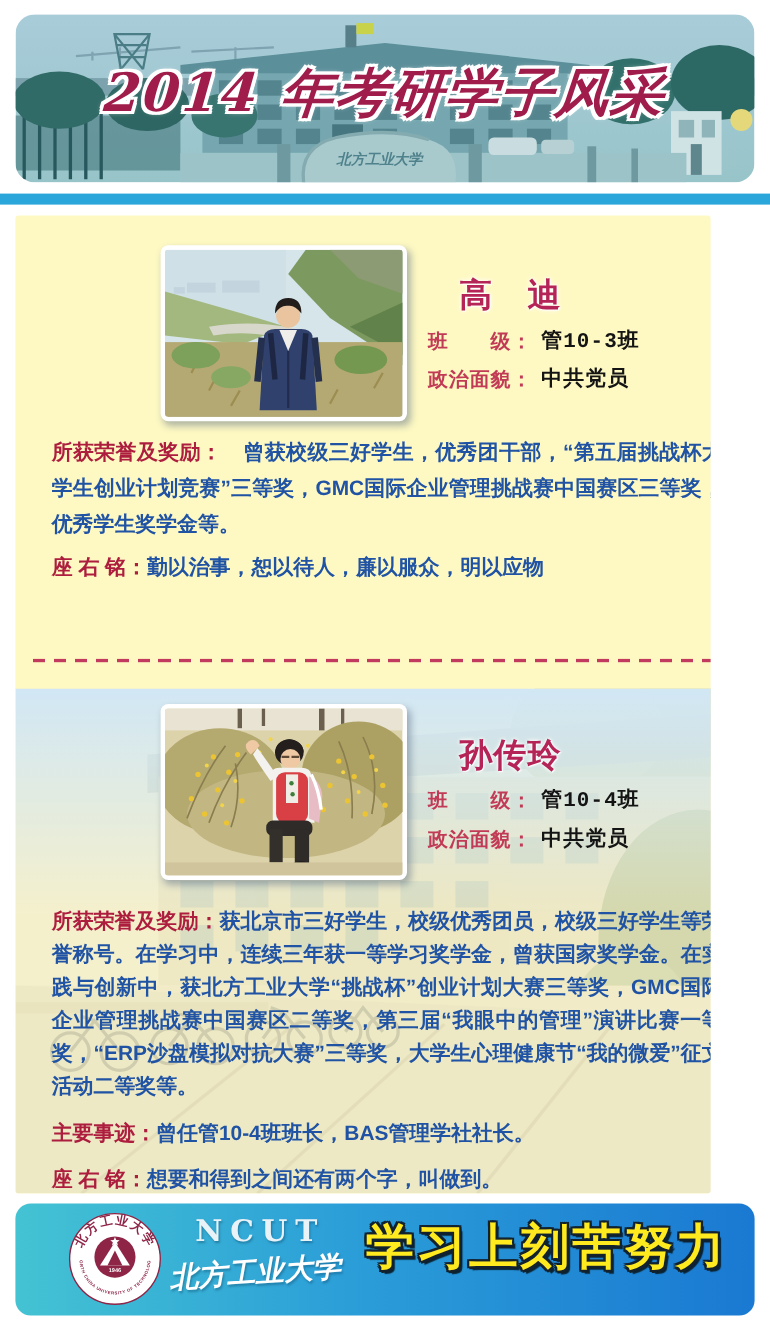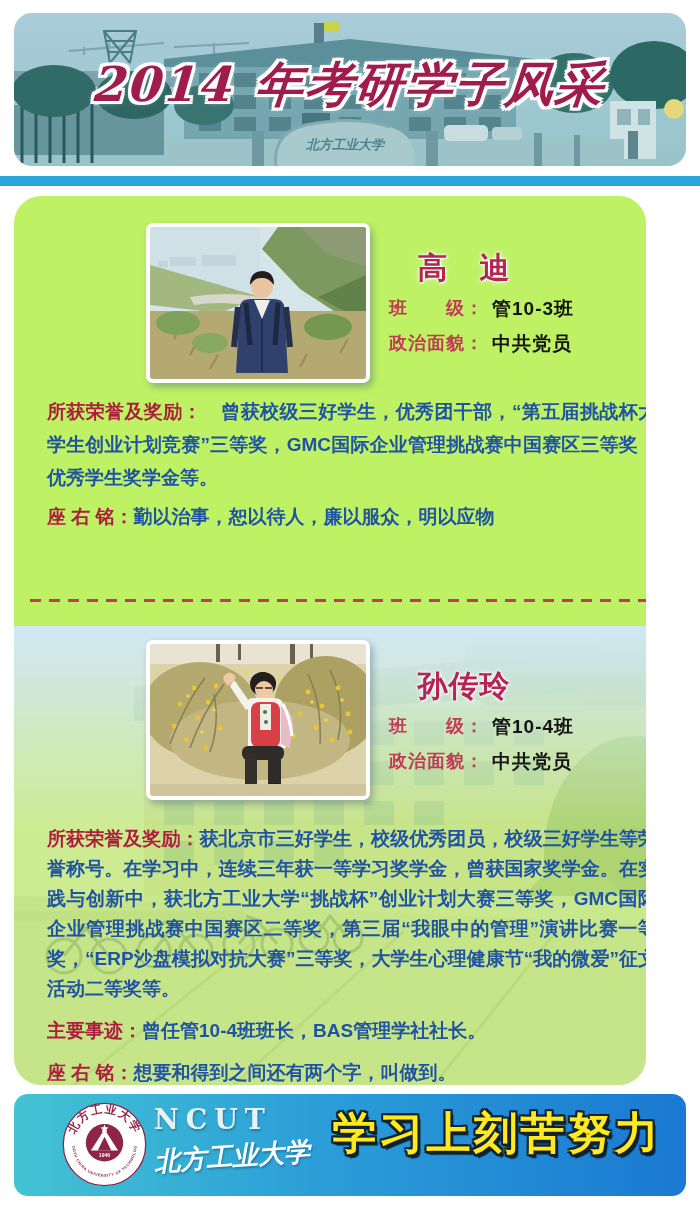--- a/index.html
+++ b/index.html
@@ -12,52 +12,52 @@
   .banner svg{display:block;}
   .banner-title{position:absolute;left:0;right:0;top:40px;text-align:center;
     font-family:"DejaVu Serif",serif;font-style:italic;font-weight:bold;font-size:48px;
     color:#a01c4a;letter-spacing:2px;transform:skewX(-5deg);
     text-shadow:-3px -3px 0 #fff,3px -3px 0 #fff,-3px 3px 0 #fff,3px 3px 0 #fff,
                 -3px 0 0 #fff,3px 0 0 #fff,0 -3px 0 #fff,0 3px 0 #fff,0 0 6px #fff;}
 
   .cyan-bar{position:absolute;left:0;top:176px;width:700px;height:10px;background:#2aa6da;}
 
   
-  .card{position:absolute;left:14px;top:196px;width:632px;height:889px;border-radius:27px;
-        background:#bef264;overflow:hidden;}
+  .card{position:absolute;left:14px;top:196px;width:632px;height:889px;border-radius:3px;
+        background:#fef9c3;overflow:hidden;}
   .watermark{position:absolute;left:0;top:430px;width:672px;height:459px;}
 
   .photo{position:absolute;background:#fff;padding:4px;border-radius:7px;
          box-shadow:3px 4px 7px rgba(80,100,125,.45);}
   .photo svg{display:block;border-radius:3px;}
 
   .name{position:absolute;width:220px;text-align:center;font-size:30px;font-weight:bold;
         color:#b52457;letter-spacing:1px;
         text-shadow:0 0 3px rgba(255,255,255,.95),0 0 5px rgba(255,255,255,.9),1px 1px 0 rgba(255,255,255,.8);}
   .fields{position:absolute;}
-  .frow{display:flex;align-items:flex-start;margin-bottom:9px;}
+  .frow{display:flex;align-items:flex-end;margin-bottom:9px;font-family:Liberation Mono, monospace;}
   .flabel{font-size:18px;font-weight:bold;color:#c23b56;letter-spacing:1px;white-space:pre;}
   .fvalue{font-size:19px;font-weight:bold;color:#141414;margin-left:8px;letter-spacing:1px;}
 
   .bio{position:absolute;left:33px;width:610px;}
   .bio p{margin:0 0 6px 0;font-size:19px;font-weight:bold;line-height:33px;
          text-align:justify;color:#2053a4;}
   .bio.tight p{line-height:30px;margin-bottom:4px;margin-top:12px;}
   .sec-label{color:#ad1d3e;}
 
   .dashed-divider{position:absolute;left:16px;top:403px;width:640px;height:3px;
     background:repeating-linear-gradient(90deg,#c23b5f 0 11px,transparent 11px 19px);}
 
   
   .footer{position:absolute;left:14px;top:1094px;width:672px;height:102px;border-radius:14px;
           background:linear-gradient(90deg,#44c3d3 0%,#2b9ed8 45%,#1a79d2 100%);overflow:hidden;}
   .seal{position:absolute;left:48px;top:8px;width:85px;height:85px;}
   .brand{position:absolute;left:140px;top:10px;width:165px;}
   .ncut{font-family:"DejaVu Serif",serif;font-weight:bold;font-size:27px;letter-spacing:7px;
-        color:#e9f2f6;text-align:left;text-shadow:1px 2px 2px rgba(0,40,70,.35);}
+        color:#e9f2f6;text-align:center;text-shadow:1px 2px 2px rgba(0,40,70,.35);}
   .uni-script{font-family:"DejaVu Serif",serif;font-style:italic;font-weight:bold;font-size:26px;
         color:#fff;white-space:nowrap;transform:rotate(-4deg);margin-top:4px;
         text-shadow:1px 2px 2px rgba(0,40,70,.3);}
   .college{position:absolute;left:303px;top:10px;width:360px;text-align:center;}
   .college-cn{font-size:44px;font-weight:bold;color:#ffe91f;letter-spacing:3px;white-space:nowrap;
     text-shadow:-2px -2px 0 #12222e,2px -2px 0 #12222e,-2px 2px 0 #12222e,2px 2px 0 #12222e,
                 -2px 0 0 #12222e,2px 0 0 #12222e,0 -2px 0 #12222e,0 3px 0 #12222e,3px 4px 1px #0a2333;}
   .college-en{font-size:19px;font-weight:bold;color:#ffe91f;margin-top:5px;white-space:nowrap;
     text-shadow:1px 1px 0 #12222e;}
 </style>

